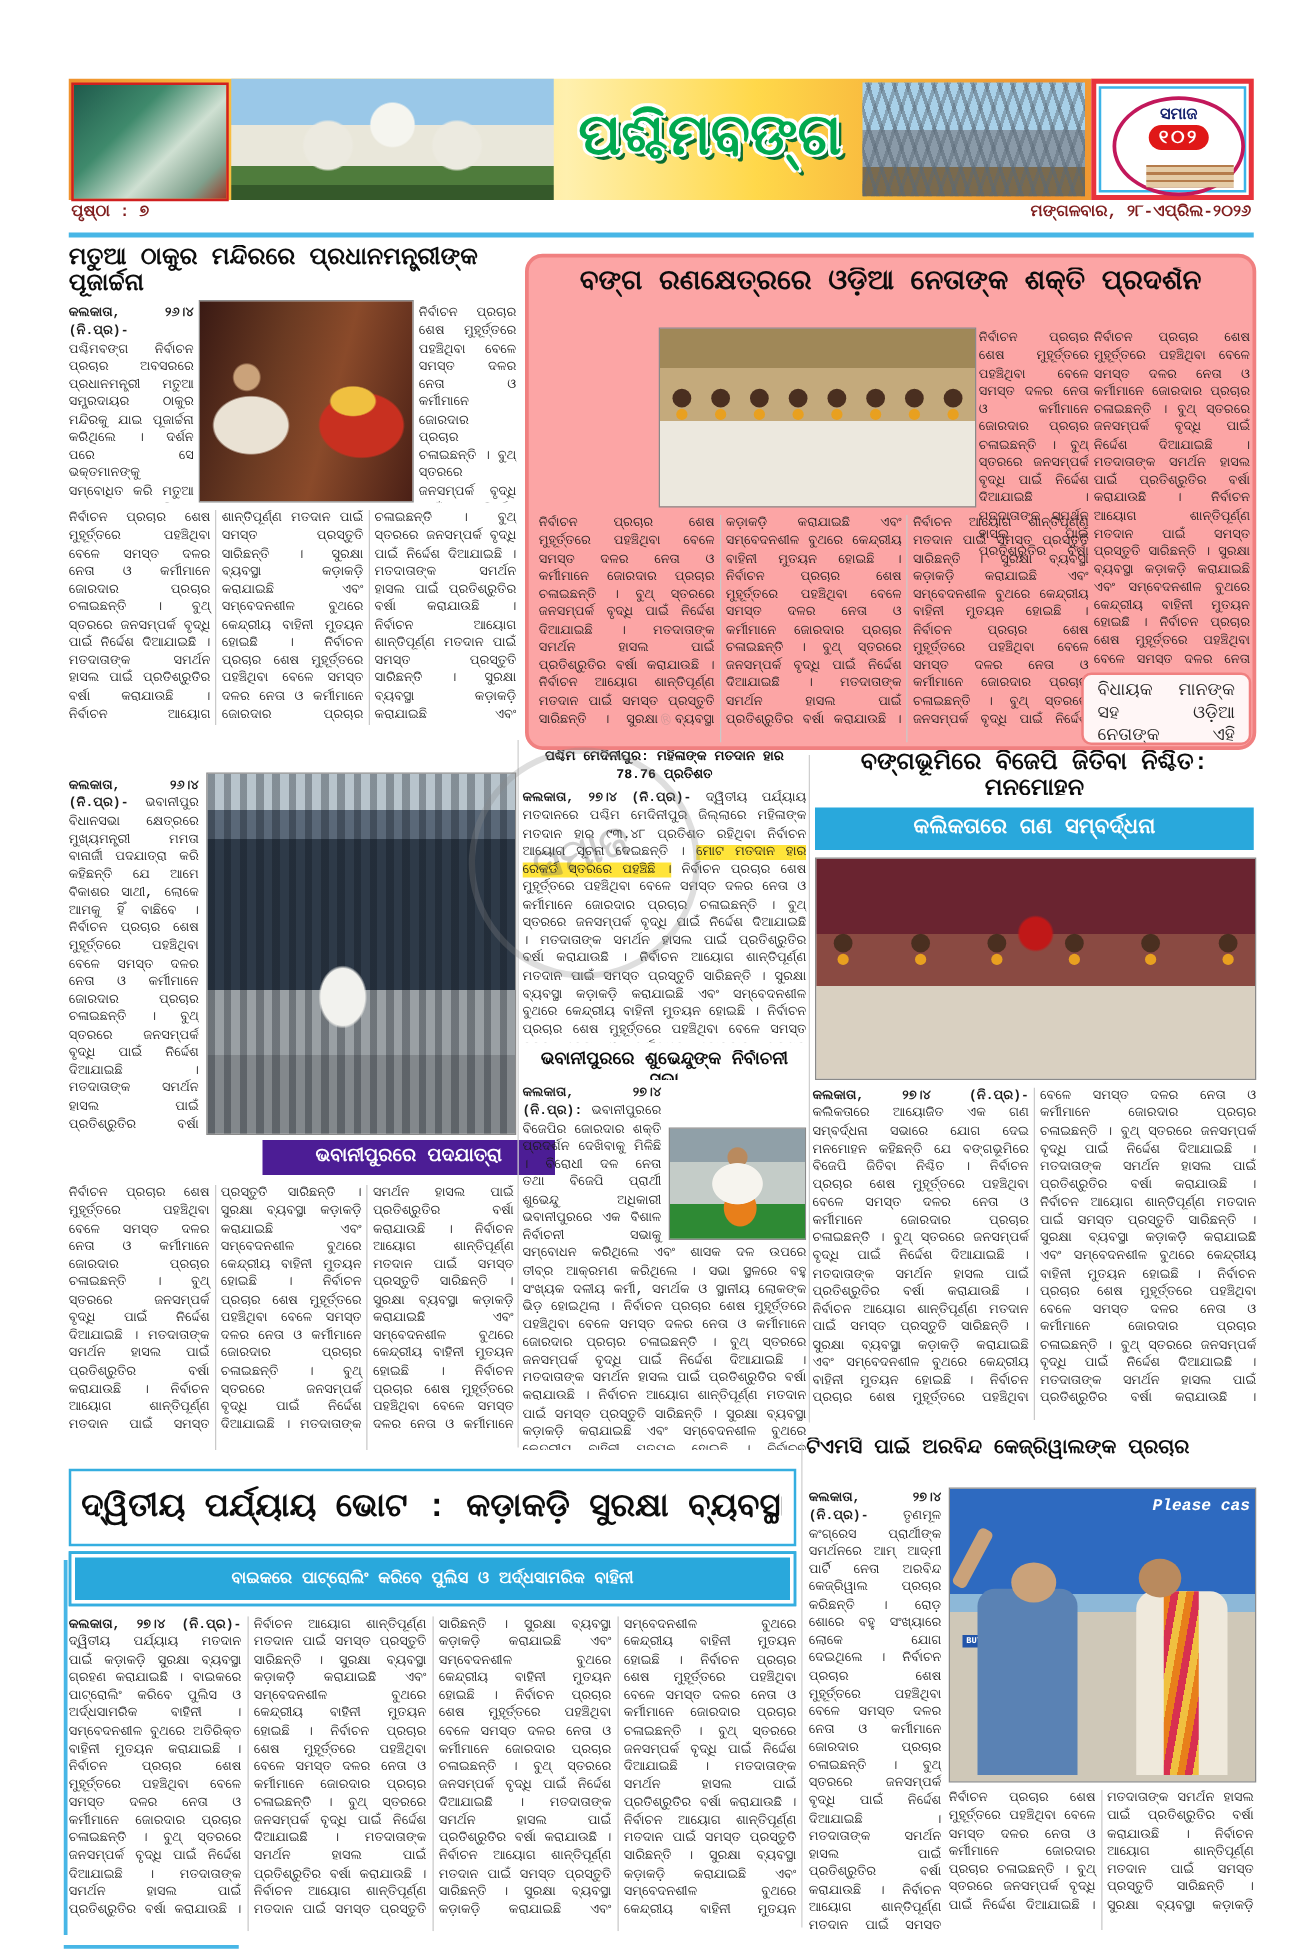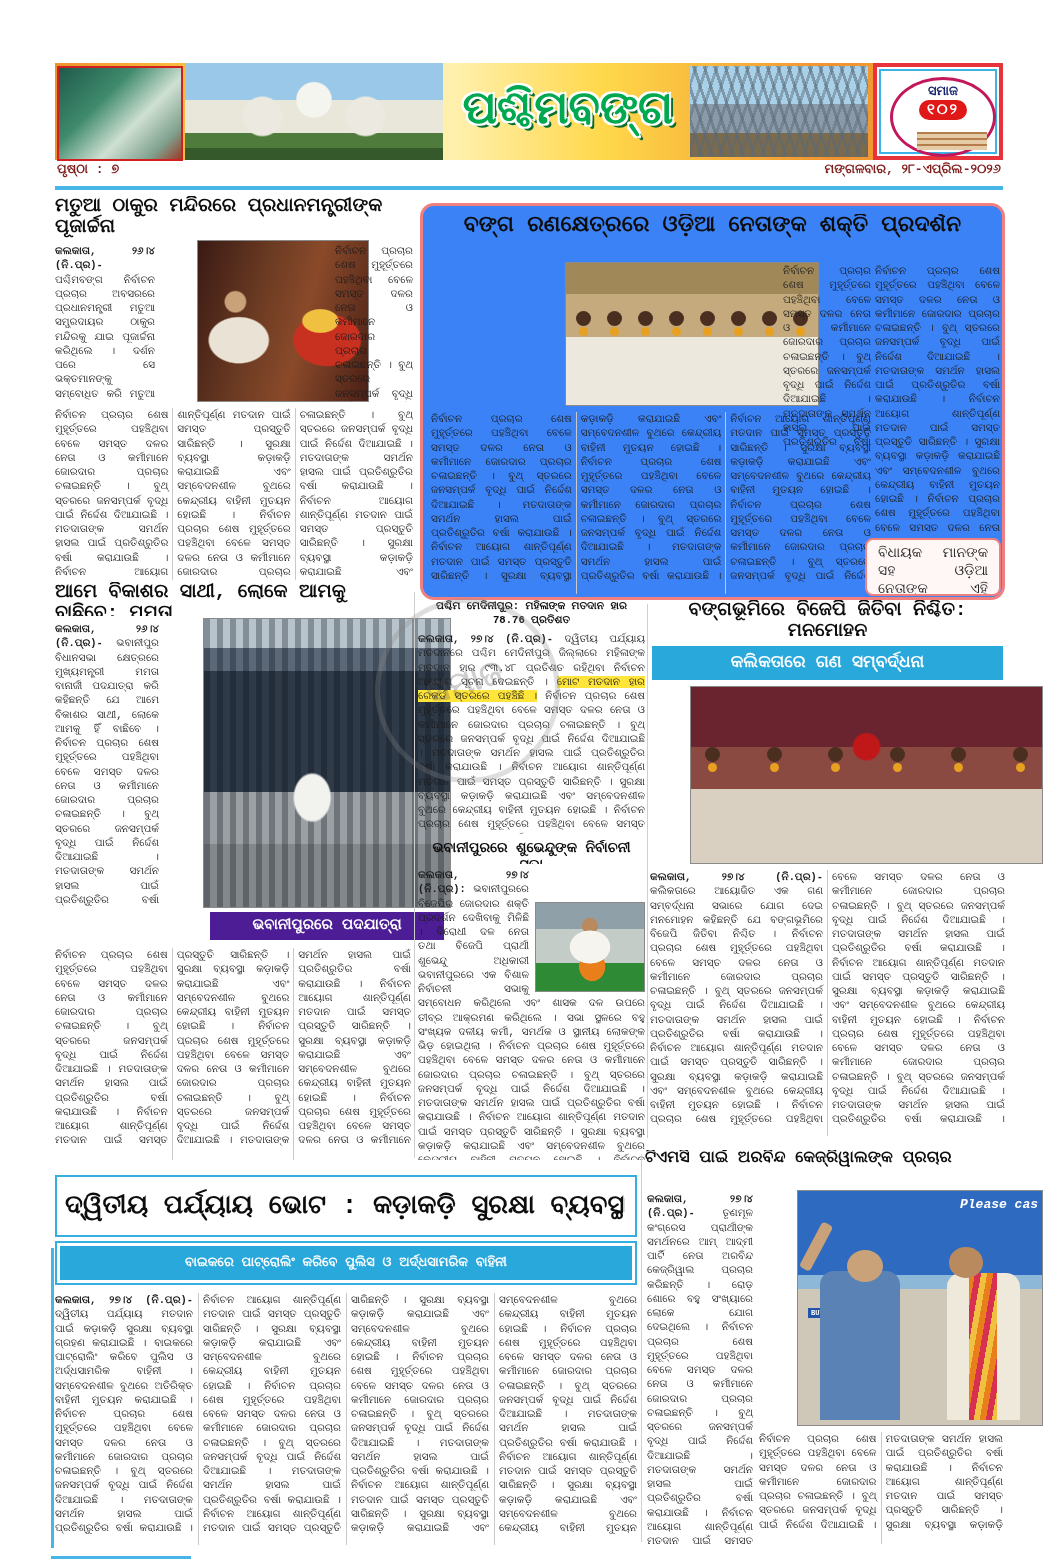--- a/index.html
+++ b/index.html
@@ -37,38 +37,38 @@
   #page-label{left:57px;}
   #issue-date{right:52px;}
   #cyan-rule{left:55px;top:186px;width:948px;height:4px;background:#47b6e6;}
   
   .bt{font-size:10.4px;line-height:1.37;text-align:justify;color:#1c1c1c;overflow:hidden;}
   .cols2{column-count:2;column-gap:9px;column-rule:1px solid #c9c9c9;}
   .cols3{column-count:3;column-gap:9px;column-rule:1px solid #c9c9c9;}
   .cols4{column-count:4;column-gap:10px;column-rule:1px solid #c9c9c9;}
   .dl{font-weight:bold;}
   .headline{font-weight:bold;color:#0d0d0d;overflow:hidden;}
-  .photo{position:absolute;border:1px solid #8a8a8a;overflow:hidden;margin-left:38px;}
+  .photo{position:absolute;border:1px solid #8a8a8a;overflow:hidden;}
   .vrule{position:absolute;width:1px;background:#cfcfcf;}
   .hl-yellow{background:#ffe43a;}
   
   #artA{left:55px;top:196px;width:358px;height:386px;}
   #headA{left:0;top:0;width:358px;height:42px;font-size:19px;line-height:1.1;}
   #colA1{left:0;top:48px;width:100px;height:158px;}
   #photoA{left:104px;top:44px;width:170px;height:160px;
     background:
       radial-gradient(ellipse at 24% 62%,#eae2d4 0 16%,rgba(0,0,0,0) 17%),
       radial-gradient(circle at 22% 38%,#caa27a 0 6%,rgba(0,0,0,0) 7%),
       radial-gradient(ellipse at 72% 50%,#f0c040 0 10%,rgba(0,0,0,0) 11%),
       radial-gradient(ellipse at 76% 62%,#c83020 0 18%,rgba(0,0,0,0) 19%),
       linear-gradient(105deg,#3a1a14 0%,#6a3a22 35%,#8a4a2a 60%,#4a2016 100%);}
   #colA2{left:280px;top:48px;width:78px;height:158px;}
   #botA{left:0;top:212px;width:358px;height:172px;}
   
-  #artB{left:420px;top:203px;width:585px;height:397px;background:#3b82f6;border:3px solid #f08080;border-radius:14px;box-sizing:border-box;}
+  #artB{left:420px;top:203px;width:585px;height:397px;background:#fca5a5;border:3px solid #f08080;border-radius:14px;box-sizing:border-box;}
   #headB{left:8px;top:8px;width:563px;height:40px;font-size:22px;text-align:center;line-height:1.1;}
   #colB1{left:8px;top:58px;width:92px;height:330px;}
   #photoB{left:104px;top:56px;width:252px;height:142px;
     background:linear-gradient(180deg,#a08858 0 22%,#c4aa7c 22% 52%,#ece8de 52%);}
   .headrow{position:absolute;left:4%;right:4%;top:34%;display:flex;justify-content:space-between;}
   .head{width:15px;height:15px;border-radius:50%;background:#4a2f20;box-shadow:0 13px 0 -3px #e8a020;}
   #colB2{left:360px;top:58px;width:88px;height:182px;}
   #colB3{left:452px;top:58px;width:125px;height:268px;}
   #botB{left:8px;top:206px;width:440px;height:182px;}
   #sideboxB{left:442px;top:332px;width:136px;height:58px;background:#fff6f6;border:2px solid #f08080;border-radius:8px;box-sizing:border-box;padding:4px 11px;font-size:14px;line-height:1.3;text-align:justify;color:#222;overflow:hidden;}
@@ -196,21 +196,20 @@
     <div class="abs bt" id="colB3">
       <span>ନିର୍ବାଚନ ପ୍ରଚାର ଶେଷ ମୁହୂର୍ତ୍ତରେ ପହଞ୍ଚିଥିବା ବେଳେ ସମସ୍ତ ଦଳର ନେତା ଓ କର୍ମୀମାନେ ଜୋରଦାର ପ୍ରଚାର ଚଳାଇଛନ୍ତି । ବୁଥ୍ ସ୍ତରରେ ଜନସମ୍ପର୍କ ବୃଦ୍ଧି ପାଇଁ ନିର୍ଦ୍ଦେଶ ଦିଆଯାଇଛି । ମତଦାତାଙ୍କ ସମର୍ଥନ ହାସଲ ପାଇଁ ପ୍ରତିଶ୍ରୁତିର ବର୍ଷା କରାଯାଉଛି । ନିର୍ବାଚନ ଆୟୋଗ ଶାନ୍ତିପୂର୍ଣ୍ଣ ମତଦାନ ପାଇଁ ସମସ୍ତ ପ୍ରସ୍ତୁତି ସାରିଛନ୍ତି । ସୁରକ୍ଷା ବ୍ୟବସ୍ଥା କଡ଼ାକଡ଼ି କରାଯାଇଛି ଏବଂ ସମ୍ବେଦନଶୀଳ ବୁଥରେ କେନ୍ଦ୍ରୀୟ ବାହିନୀ ମୁତୟନ ହୋଇଛି । ନିର୍ବାଚନ ପ୍ରଚାର ଶେଷ ମୁହୂର୍ତ୍ତରେ ପହଞ୍ଚିଥିବା ବେଳେ ସମସ୍ତ ଦଳର ନେତା ଓ କର୍ମୀମାନେ ଜୋରଦାର ପ୍ରଚାର ଚଳାଇଛନ୍ତି । ବୁଥ୍ ସ୍ତରରେ ଜନସମ୍ପର୍କ ବୃଦ୍ଧି ପାଇଁ ନିର୍ଦ୍ଦେଶ ଦିଆଯାଇଛି । ମତଦାତାଙ୍କ ସମର୍ଥନ ହାସଲ ପାଇଁ ପ୍ରତିଶ୍ରୁତିର ବର୍ଷା କରାଯାଉଛି । ନିର୍ବାଚନ ଆୟୋଗ ଶାନ୍ତିପୂର୍ଣ୍ଣ ମତଦାନ ପାଇଁ ସମସ୍ତ ପ୍ରସ୍ତୁତି ସାରିଛନ୍ତି । ସୁରକ୍ଷା ବ୍ୟବସ୍ଥା କଡ଼ାକଡ଼ି କରାଯାଇଛି ଏବଂ ସମ୍ବେଦନଶୀଳ ବୁଥରେ କେନ୍ଦ୍ରୀୟ ବାହିନୀ ମୁତୟନ ହୋଇଛି ।</span>
     </div>
     <div class="abs bt cols3" id="botB">
       <span>ନିର୍ବାଚନ ପ୍ରଚାର ଶେଷ ମୁହୂର୍ତ୍ତରେ ପହଞ୍ଚିଥିବା ବେଳେ ସମସ୍ତ ଦଳର ନେତା ଓ କର୍ମୀମାନେ ଜୋରଦାର ପ୍ରଚାର ଚଳାଇଛନ୍ତି । ବୁଥ୍ ସ୍ତରରେ ଜନସମ୍ପର୍କ ବୃଦ୍ଧି ପାଇଁ ନିର୍ଦ୍ଦେଶ ଦିଆଯାଇଛି । ମତଦାତାଙ୍କ ସମର୍ଥନ ହାସଲ ପାଇଁ ପ୍ରତିଶ୍ରୁତିର ବର୍ଷା କରାଯାଉଛି । ନିର୍ବାଚନ ଆୟୋଗ ଶାନ୍ତିପୂର୍ଣ୍ଣ ମତଦାନ ପାଇଁ ସମସ୍ତ ପ୍ରସ୍ତୁତି ସାରିଛନ୍ତି । ସୁରକ୍ଷା ବ୍ୟବସ୍ଥା କଡ଼ାକଡ଼ି କରାଯାଇଛି ଏବଂ ସମ୍ବେଦନଶୀଳ ବୁଥରେ କେନ୍ଦ୍ରୀୟ ବାହିନୀ ମୁତୟନ ହୋଇଛି । ନିର୍ବାଚନ ପ୍ରଚାର ଶେଷ ମୁହୂର୍ତ୍ତରେ ପହଞ୍ଚିଥିବା ବେଳେ ସମସ୍ତ ଦଳର ନେତା ଓ କର୍ମୀମାନେ ଜୋରଦାର ପ୍ରଚାର ଚଳାଇଛନ୍ତି । ବୁଥ୍ ସ୍ତରରେ ଜନସମ୍ପର୍କ ବୃଦ୍ଧି ପାଇଁ ନିର୍ଦ୍ଦେଶ ଦିଆଯାଇଛି । ମତଦାତାଙ୍କ ସମର୍ଥନ ହାସଲ ପାଇଁ ପ୍ରତିଶ୍ରୁତିର ବର୍ଷା କରାଯାଉଛି । ନିର୍ବାଚନ ଆୟୋଗ ଶାନ୍ତିପୂର୍ଣ୍ଣ ମତଦାନ ପାଇଁ ସମସ୍ତ ପ୍ରସ୍ତୁତି ସାରିଛନ୍ତି । ସୁରକ୍ଷା ବ୍ୟବସ୍ଥା କଡ଼ାକଡ଼ି କରାଯାଇଛି ଏବଂ ସମ୍ବେଦନଶୀଳ ବୁଥରେ କେନ୍ଦ୍ରୀୟ ବାହିନୀ ମୁତୟନ ହୋଇଛି । ନିର୍ବାଚନ ପ୍ରଚାର ଶେଷ ମୁହୂର୍ତ୍ତରେ ପହଞ୍ଚିଥିବା ବେଳେ ସମସ୍ତ ଦଳର ନେତା ଓ କର୍ମୀମାନେ ଜୋରଦାର ପ୍ରଚାର ଚଳାଇଛନ୍ତି । ବୁଥ୍ ସ୍ତରରେ ଜନସମ୍ପର୍କ ବୃଦ୍ଧି ପାଇଁ ନିର୍ଦ୍ଦେଶ ଦିଆଯାଇଛି । ମତଦାତାଙ୍କ ସମର୍ଥନ ହାସଲ ପାଇଁ ପ୍ରତିଶ୍ରୁତିର ବର୍ଷା କରାଯାଉଛି । ନିର୍ବାଚନ ଆୟୋଗ ଶାନ୍ତିପୂର୍ଣ୍ଣ ମତଦାନ ପାଇଁ ସମସ୍ତ ପ୍ରସ୍ତୁତି ସାରିଛନ୍ତି । ସୁରକ୍ଷା ବ୍ୟବସ୍ଥା କଡ଼ାକଡ଼ି କରାଯାଇଛି ଏବଂ ସମ୍ବେଦନଶୀଳ ବୁଥରେ କେନ୍ଦ୍ରୀୟ ବାହିନୀ ମୁତୟନ ହୋଇଛି ।</span>
     </div>
     <div class="abs" id="sideboxB">ବିଧାୟକ ମାନଙ୍କ ସହ ଓଡ଼ିଆ ନେତାଙ୍କ ଏହି ଶକ୍ତି ପ୍ରଦର୍ଶନ ବଙ୍ଗ ରାଜନୀତିରେ ଚର୍ଚ୍ଚାର ବିଷୟ ହୋଇଛି ।</div>
   </div>
 
   <div class="abs" id="artC">
-    <div class="abs headline" id="headC">ଆମେ ବିକାଶର ସାଥୀ, ଲୋକେ ଆମକୁ ବାଛିବେ: ମମତା</div>
     <div class="abs bt" id="colC1">
       <span class="dl">କଲକାତା, ୨୬।୪ (ନି.ପ୍ର)- </span><span>ଭବାନୀପୁର ବିଧାନସଭା କ୍ଷେତ୍ରରେ ମୁଖ୍ୟମନ୍ତ୍ରୀ ମମତା ବାନାର୍ଜୀ ପଦଯାତ୍ରା କରି କହିଛନ୍ତି ଯେ ଆମେ ବିକାଶର ସାଥୀ, ଲୋକେ ଆମକୁ ହିଁ ବାଛିବେ ।</span> <span>ନିର୍ବାଚନ ପ୍ରଚାର ଶେଷ ମୁହୂର୍ତ୍ତରେ ପହଞ୍ଚିଥିବା ବେଳେ ସମସ୍ତ ଦଳର ନେତା ଓ କର୍ମୀମାନେ ଜୋରଦାର ପ୍ରଚାର ଚଳାଇଛନ୍ତି । ବୁଥ୍ ସ୍ତରରେ ଜନସମ୍ପର୍କ ବୃଦ୍ଧି ପାଇଁ ନିର୍ଦ୍ଦେଶ ଦିଆଯାଇଛି । ମତଦାତାଙ୍କ ସମର୍ଥନ ହାସଲ ପାଇଁ ପ୍ରତିଶ୍ରୁତିର ବର୍ଷା କରାଯାଉଛି । ନିର୍ବାଚନ ଆୟୋଗ ଶାନ୍ତିପୂର୍ଣ୍ଣ ମତଦାନ ପାଇଁ ସମସ୍ତ ପ୍ରସ୍ତୁତି ସାରିଛନ୍ତି । ସୁରକ୍ଷା ବ୍ୟବସ୍ଥା କଡ଼ାକଡ଼ି କରାଯାଇଛି ଏବଂ ସମ୍ବେଦନଶୀଳ ବୁଥରେ କେନ୍ଦ୍ରୀୟ ବାହିନୀ ମୁତୟନ ହୋଇଛି ।</span>
     </div>
     <div class="photo" id="photoC"></div>
     <div class="abs" id="captionC">ଭବାନୀପୁରରେ ପଦଯାତ୍ରା</div>
     <div class="abs bt cols3" id="botC">
       <span>ନିର୍ବାଚନ ପ୍ରଚାର ଶେଷ ମୁହୂର୍ତ୍ତରେ ପହଞ୍ଚିଥିବା ବେଳେ ସମସ୍ତ ଦଳର ନେତା ଓ କର୍ମୀମାନେ ଜୋରଦାର ପ୍ରଚାର ଚଳାଇଛନ୍ତି । ବୁଥ୍ ସ୍ତରରେ ଜନସମ୍ପର୍କ ବୃଦ୍ଧି ପାଇଁ ନିର୍ଦ୍ଦେଶ ଦିଆଯାଇଛି । ମତଦାତାଙ୍କ ସମର୍ଥନ ହାସଲ ପାଇଁ ପ୍ରତିଶ୍ରୁତିର ବର୍ଷା କରାଯାଉଛି । ନିର୍ବାଚନ ଆୟୋଗ ଶାନ୍ତିପୂର୍ଣ୍ଣ ମତଦାନ ପାଇଁ ସମସ୍ତ ପ୍ରସ୍ତୁତି ସାରିଛନ୍ତି । ସୁରକ୍ଷା ବ୍ୟବସ୍ଥା କଡ଼ାକଡ଼ି କରାଯାଇଛି ଏବଂ ସମ୍ବେଦନଶୀଳ ବୁଥରେ କେନ୍ଦ୍ରୀୟ ବାହିନୀ ମୁତୟନ ହୋଇଛି । ନିର୍ବାଚନ ପ୍ରଚାର ଶେଷ ମୁହୂର୍ତ୍ତରେ ପହଞ୍ଚିଥିବା ବେଳେ ସମସ୍ତ ଦଳର ନେତା ଓ କର୍ମୀମାନେ ଜୋରଦାର ପ୍ରଚାର ଚଳାଇଛନ୍ତି । ବୁଥ୍ ସ୍ତରରେ ଜନସମ୍ପର୍କ ବୃଦ୍ଧି ପାଇଁ ନିର୍ଦ୍ଦେଶ ଦିଆଯାଇଛି । ମତଦାତାଙ୍କ ସମର୍ଥନ ହାସଲ ପାଇଁ ପ୍ରତିଶ୍ରୁତିର ବର୍ଷା କରାଯାଉଛି । ନିର୍ବାଚନ ଆୟୋଗ ଶାନ୍ତିପୂର୍ଣ୍ଣ ମତଦାନ ପାଇଁ ସମସ୍ତ ପ୍ରସ୍ତୁତି ସାରିଛନ୍ତି । ସୁରକ୍ଷା ବ୍ୟବସ୍ଥା କଡ଼ାକଡ଼ି କରାଯାଇଛି ଏବଂ ସମ୍ବେଦନଶୀଳ ବୁଥରେ କେନ୍ଦ୍ରୀୟ ବାହିନୀ ମୁତୟନ ହୋଇଛି । ନିର୍ବାଚନ ପ୍ରଚାର ଶେଷ ମୁହୂର୍ତ୍ତରେ ପହଞ୍ଚିଥିବା ବେଳେ ସମସ୍ତ ଦଳର ନେତା ଓ କର୍ମୀମାନେ ଜୋରଦାର ପ୍ରଚାର ଚଳାଇଛନ୍ତି । ବୁଥ୍ ସ୍ତରରେ ଜନସମ୍ପର୍କ ବୃଦ୍ଧି ପାଇଁ ନିର୍ଦ୍ଦେଶ ଦିଆଯାଇଛି । ମତଦାତାଙ୍କ ସମର୍ଥନ ହାସଲ ପାଇଁ ପ୍ରତିଶ୍ରୁତିର ବର୍ଷା କରାଯାଉଛି । ନିର୍ବାଚନ ଆୟୋଗ ଶାନ୍ତିପୂର୍ଣ୍ଣ ମତଦାନ ପାଇଁ ସମସ୍ତ ପ୍ରସ୍ତୁତି ସାରିଛନ୍ତି । ସୁରକ୍ଷା ବ୍ୟବସ୍ଥା କଡ଼ାକଡ଼ି କରାଯାଇଛି ଏବଂ ସମ୍ବେଦନଶୀଳ ବୁଥରେ କେନ୍ଦ୍ରୀୟ ବାହିନୀ ମୁତୟନ ହୋଇଛି ।</span>
     </div>
   </div>
 

